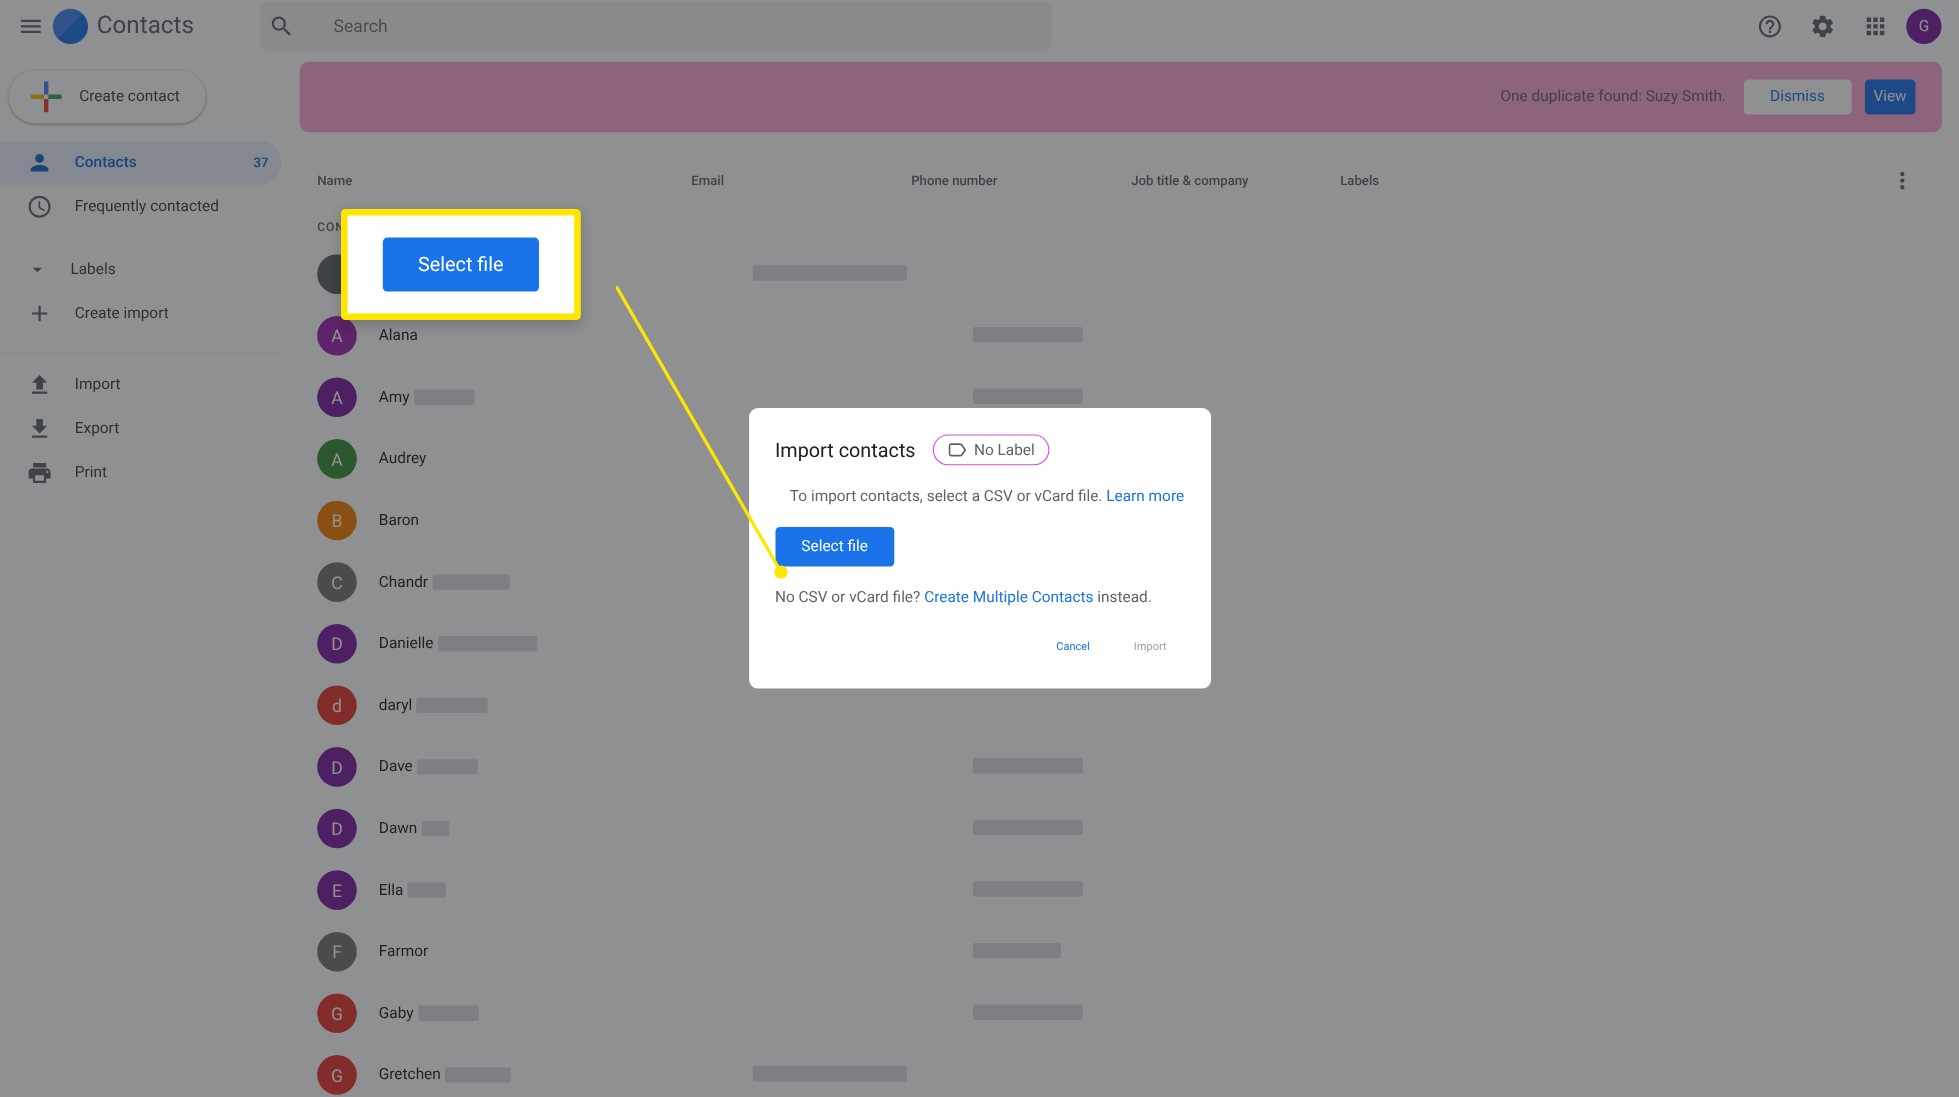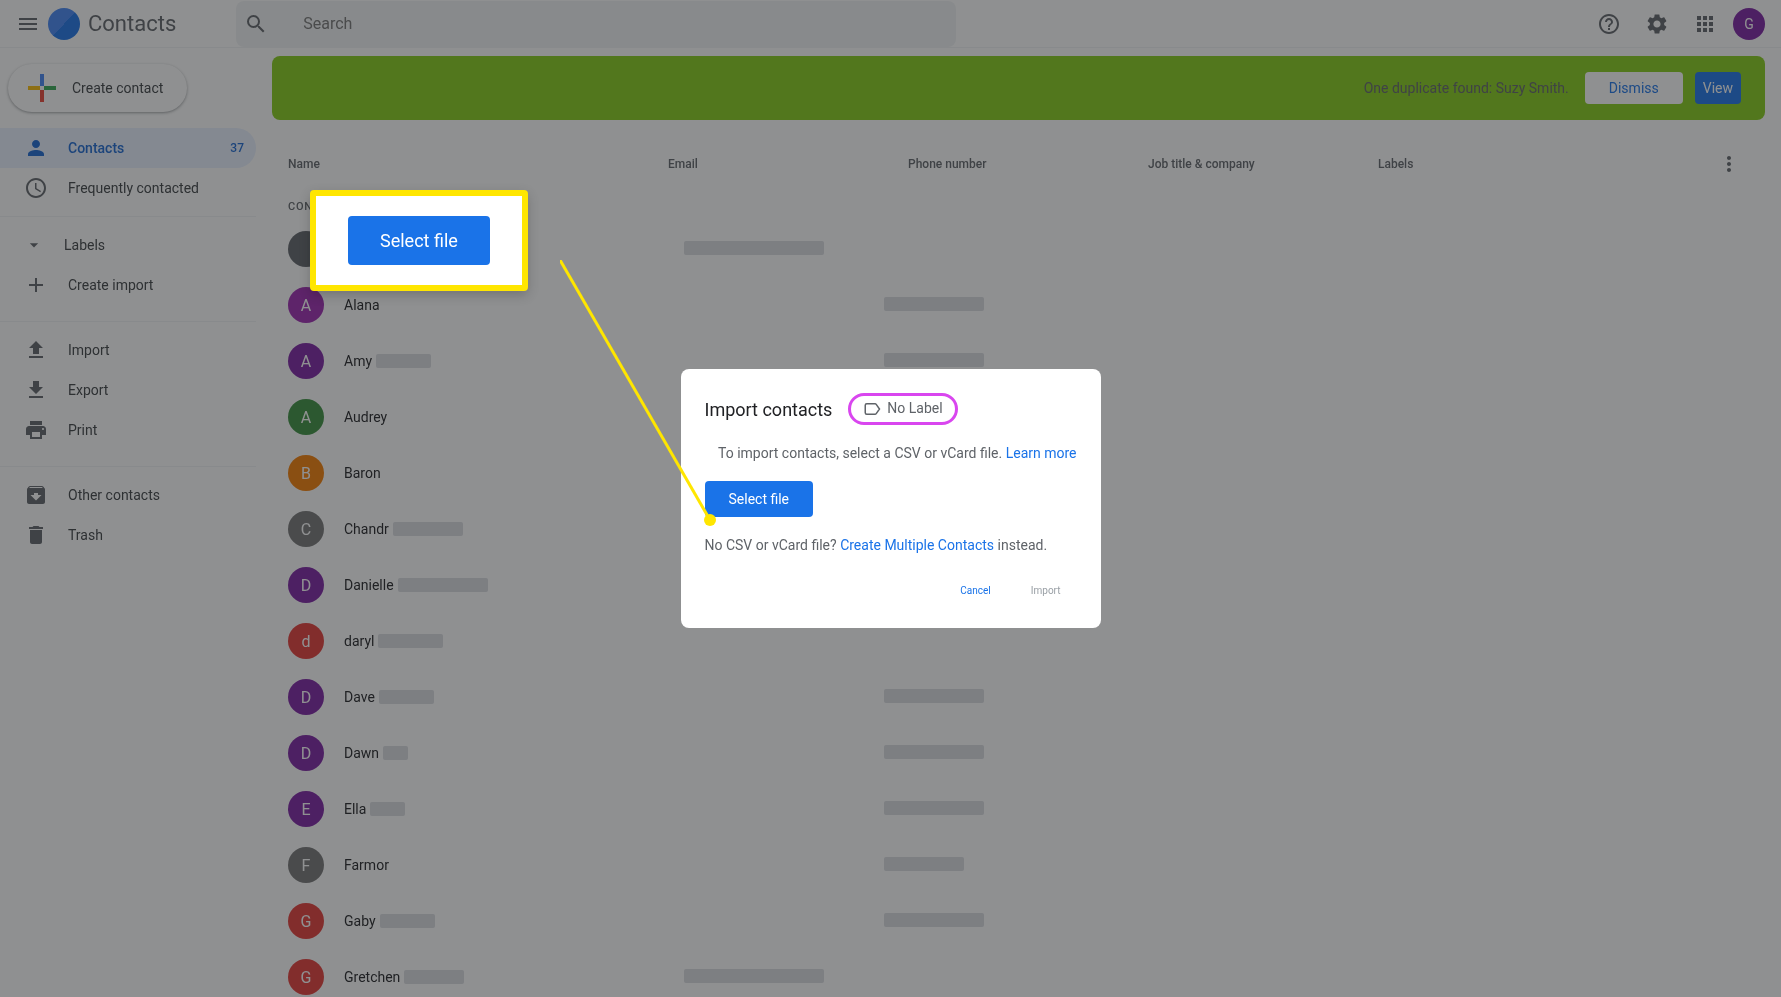--- a/index.html
+++ b/index.html
@@ -18,45 +18,45 @@
 .container { display: flex; height: calc(100vh - 48px); }
 .sidebar { width: 256px; padding-top: 8px; display: flex; flex-direction: column; }
 .create-contact-btn { margin: 8px 0 16px 8px; padding: 0 24px 0 16px; height: 48px; border-radius: 24px; background: #fff; box-shadow: 0 1px 2px rgba(60,64,67,.3), 0 1px 3px 1px rgba(60,64,67,.15); display: flex; align-items: center; gap: 12px; font-size: 14px; color: #3c4043; cursor: pointer; width: fit-content; border: none; }
 .nav-item { display: flex; align-items: center; height: 40px; padding: 0 12px 0 24px; border-radius: 0 20px 20px 0; font-size: 14px; color: #3c4043; cursor: pointer; gap: 20px; }
 .nav-item.active { background: #e8f0fe; color: #1967d2; font-weight: 500; }
 .nav-item .count { margin-left: auto; font-size: 12px; }
 .nav-section { padding: 8px 0; border-top: 1px solid #f1f3f4; margin-top: 8px; }
 .nav-section-header { display: flex; align-items: center; height: 40px; padding: 0 24px; font-size: 14px; color: #3c4043; gap: 20px; cursor: pointer; }
 
 .main { flex: 1; overflow-y: auto; padding: 8px 16px; }
-.banner { background: #84cc16; border-radius: 8px; padding: 16px 24px; display: flex; align-items: center; margin-bottom: 16px; }
+.banner { background: #f9a8d4; border-radius: 8px; padding: 16px 24px; display: flex; align-items: center; margin-bottom: 16px; }
 .banner-text { color: #5f6368; font-size: 14px; margin-left: auto; }
 .banner-dismiss { margin-left: 16px; padding: 8px 24px; border: none; background: #fff; border-radius: 4px; color: #1a73e8; font-size: 14px; cursor: pointer; }
 .banner-view { margin-left: 12px; padding: 8px 8px; border: none; background: #1a73e8; color: #fff; border-radius: 4px; font-size: 14px; cursor: pointer; }
 
-.table-header { display: flex; align-items: center; padding: 8px 16px; font-size: 12px; color: #5f6368; font-weight: 500; gap: 40px; }
+.table-header { display: flex; align-items: center; padding: 8px 16px; font-size: 12px; color: #5f6368; font-weight: 500; }
 .col-name { width: 340px; }
 .col-email { width: 200px; }
 .col-phone { width: 200px; }
 .col-job { width: 190px; }
 .col-labels { flex: 1; }
 .col-more { width: 40px; display: flex; justify-content: center; }
 
 .section-label { font-size: 11px; color: #5f6368; font-weight: 500; letter-spacing: 0.8px; text-transform: uppercase; padding: 8px 16px; }
 
 .contact-row { display: flex; align-items: center; height: 56px; padding: 0 16px; cursor: pointer; border-radius: 8px; }
 .contact-avatar { width: 36px; height: 36px; border-radius: 50%; display: flex; align-items: center; justify-content: center; color: #fff; font-size: 16px; margin-right: 20px; }
 .contact-name { font-size: 14px; color: #202124; display: flex; align-items: center; gap: 4px; }
 .redacted { display: inline-block; background: #dadce0; height: 14px; border-radius: 2px; }
 
 .overlay { position: fixed; inset: 0; background: rgba(32,33,36,0.5); display: flex; align-items: center; justify-content: center; }
 .dialog { background: #fff; border-radius: 8px; width: 420px; padding: 24px; }
 .dialog-header { display: flex; align-items: center; gap: 16px; margin-bottom: 20px; }
 .dialog-title { font-size: 18px; color: #202124; }
-.no-label-chip { border: 3px solid #d946ef; border-radius: 16px; padding: 4px 12px; display: flex; align-items: flex-start; gap: 6px; font-size: 14px; color: #5f6368; cursor: pointer; }
+.no-label-chip { border: 1px solid #d946ef; border-radius: 16px; padding: 4px 12px; display: flex; align-items: flex-end; gap: 6px; font-size: 14px; color: #5f6368; cursor: pointer; }
 .dialog-text { font-size: 14px; color: #5f6368; margin-bottom: 20px; text-align: right; }
 .dialog-text a { color: #1a73e8; text-decoration: none; cursor: pointer; }
 .select-file-btn { background: #1a73e8; color: #fff; border: none; padding: 10px 24px; border-radius: 4px; font-size: 14px; cursor: pointer; margin-bottom: 20px; }
 .dialog-footer-text { font-size: 14px; color: #5f6368; margin-bottom: 24px; }
 .dialog-footer-text a { color: #1a73e8; text-decoration: none; cursor: pointer; }
 .dialog-actions { display: flex; justify-content: flex-end; gap: 8px; }
 .dialog-btn { padding: 8px 16px; border: none; background: transparent; font-size: 10px; cursor: pointer; border-radius: 4px; }
 .dialog-btn.cancel { color: #1a73e8; }
 .dialog-btn.import { color: #9aa0a6; cursor: not-allowed; }
 
@@ -155,34 +155,20 @@
           </svg>
         <span>Export</span>
       </div>
       <div class="nav-item">
         <svg viewBox="0 0 24 24" fill="#5f6368">
             <path d="M19 8H5c-1.66 0-3 1.34-3 3v6h4v4h12v-4h4v-6c0-1.66-1.34-3-3-3zm-3 11H8v-5h8v5zm3-7c-.55 0-1-.45-1-1s.45-1 1-1 1 .45 1 1-.45 1-1 1zm-1-9H6v4h12V3z"></path>
           </svg>
         <span>Print</span>
       </div>
     </div>
-    <div class="nav-section">
-      <div class="nav-item">
-        <svg viewBox="0 0 24 24" fill="#5f6368">
-            <path d="M20.54 5.23l-1.39-1.68C18.88 3.21 18.47 3 18 3H6c-.47 0-.88.21-1.16.55L3.46 5.23C3.17 5.57 3 6.02 3 6.5V19c0 1.1.9 2 2 2h14c1.1 0 2-.9 2-2V6.5c0-.48-.17-.93-.46-1.27zM12 17.5L6.5 12H10v-2h4v2h3.5L12 17.5zM5.12 5l.81-1h12l.94 1H5.12z"></path>
-          </svg>
-        <span>Other contacts</span>
-      </div>
-      <div class="nav-item">
-        <svg viewBox="0 0 24 24" fill="#5f6368">
-            <path d="M6 19c0 1.1.9 2 2 2h8c1.1 0 2-.9 2-2V7H6v12zM19 4h-3.5l-1-1h-5l-1 1H5v2h14V4z"></path>
-          </svg>
-        <span>Trash</span>
-      </div>
-    </div>
   </div>
 
   <div class="main">
     <div class="banner">
       <span class="banner-text">One duplicate found: Suzy Smith.</span>
       <button class="banner-dismiss">Dismiss</button>
       <button class="banner-view">View</button>
     </div>
     <div class="table-header">
       <div class="col-name">Name</div>

